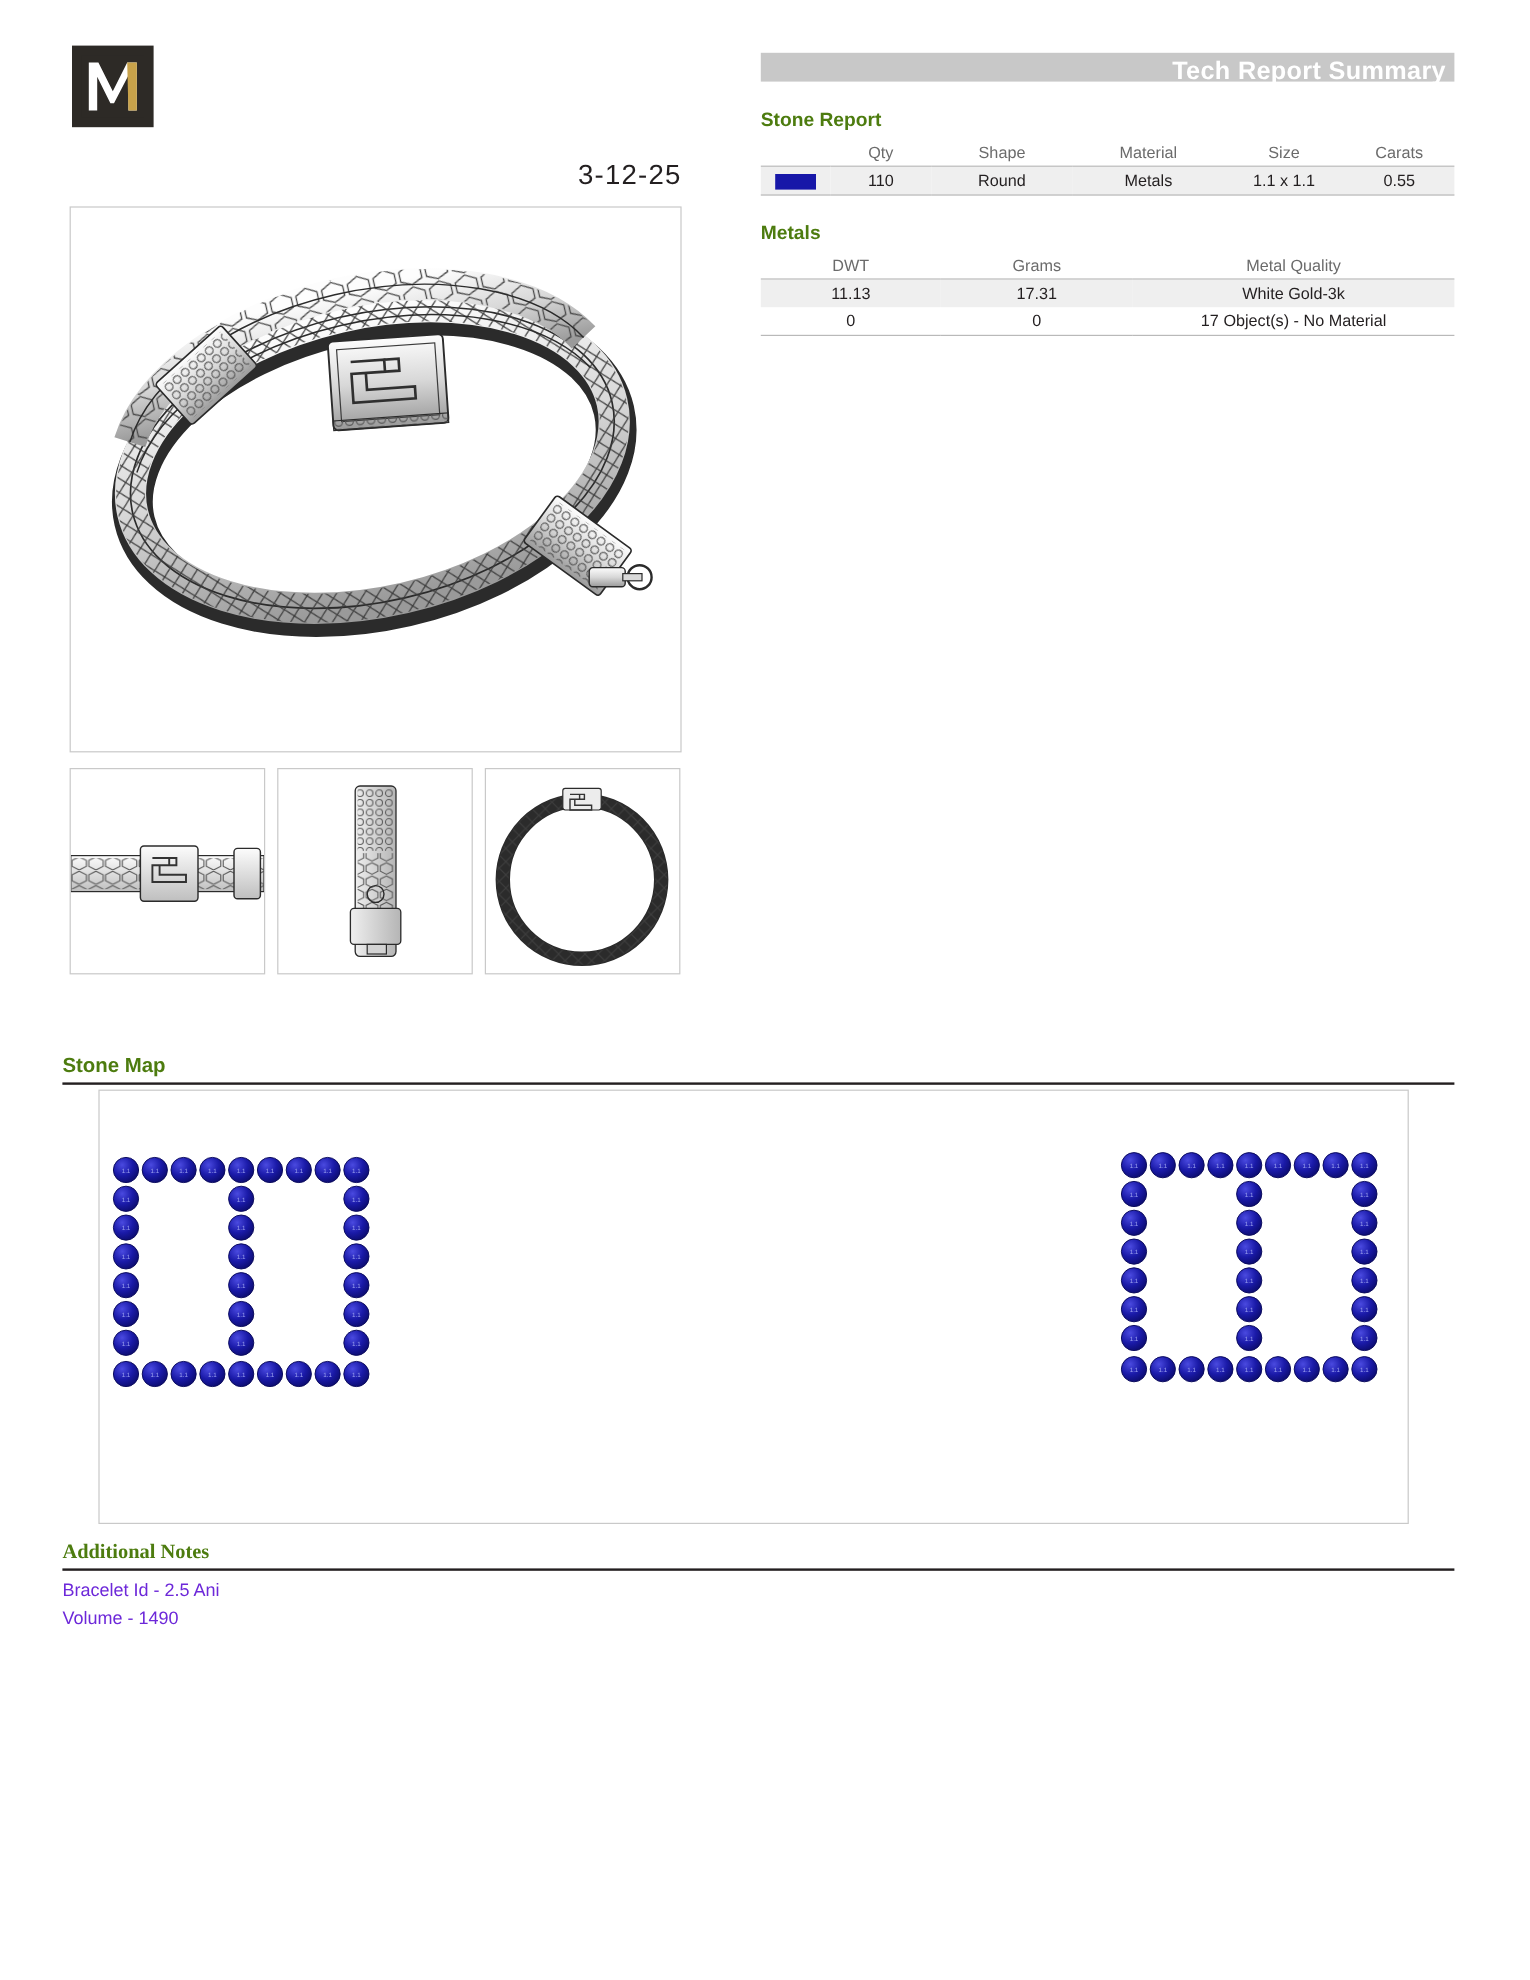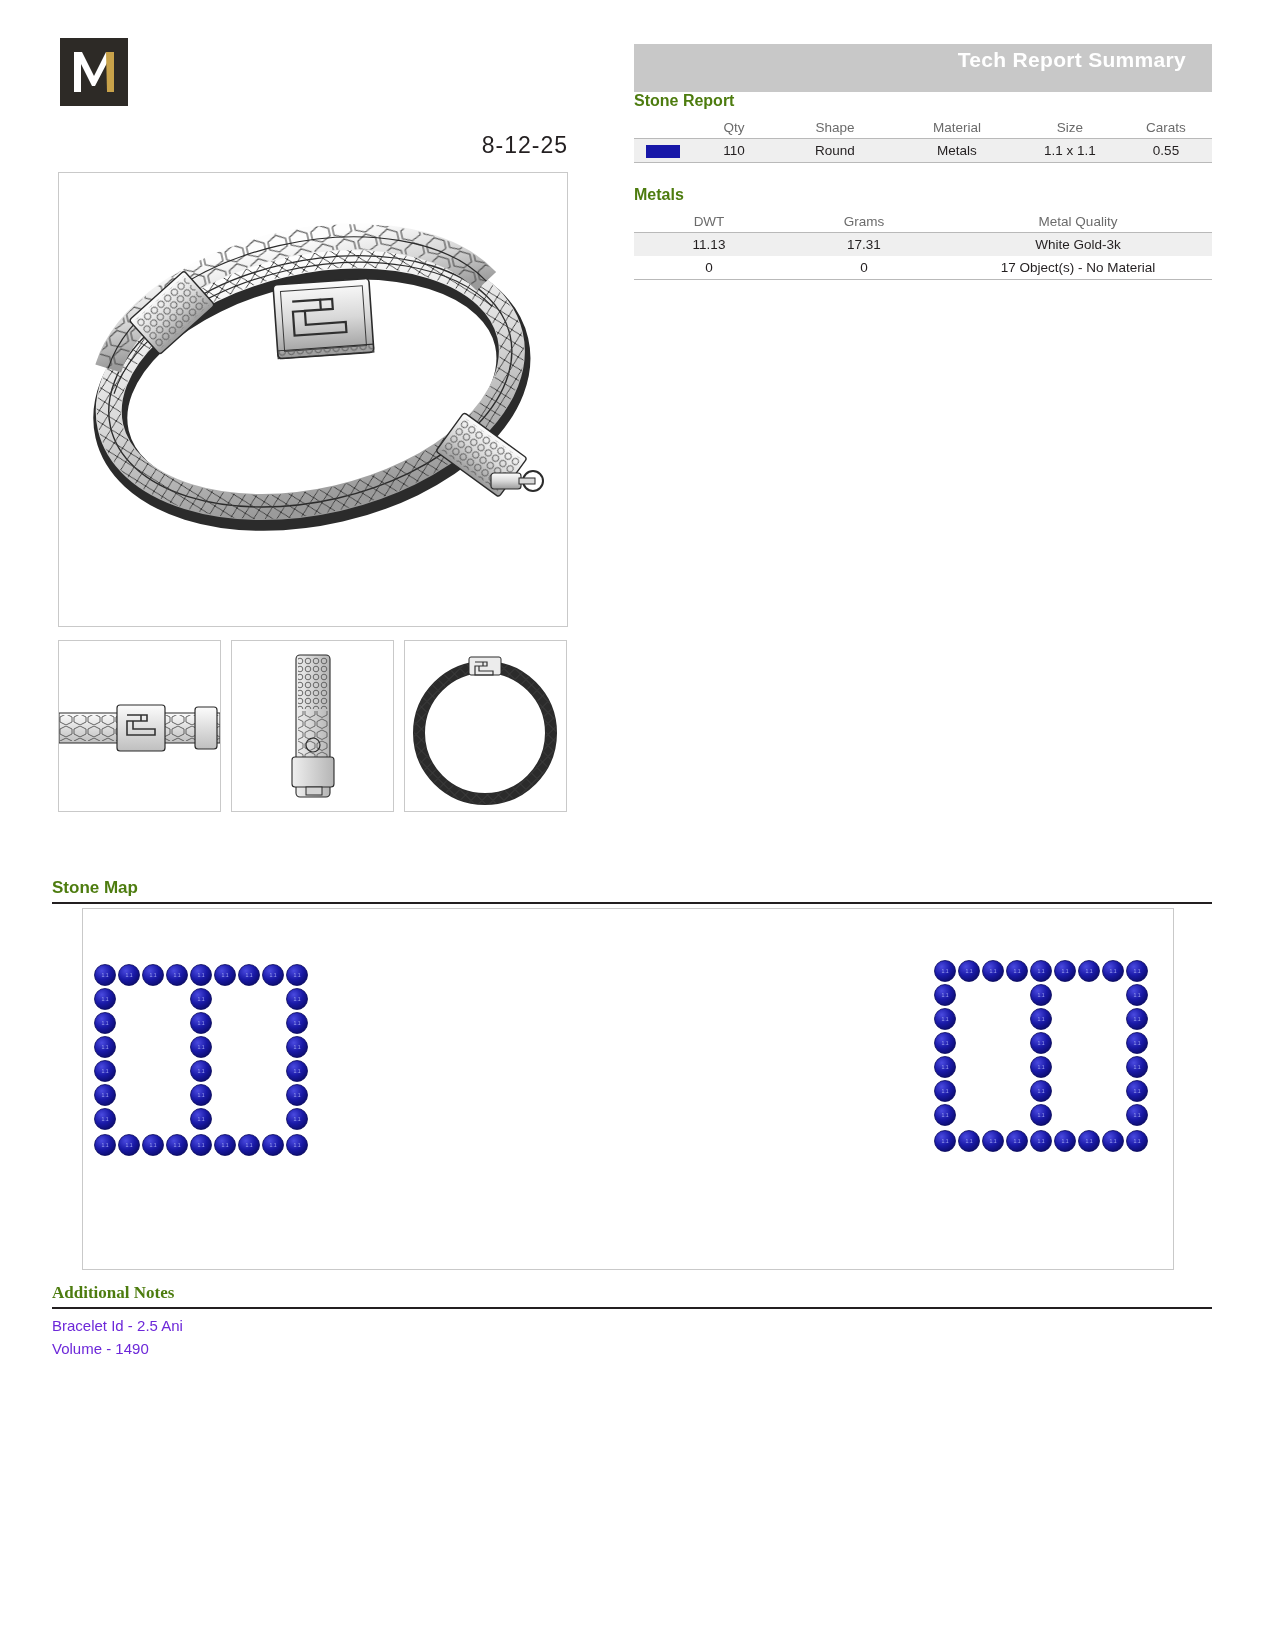--- a/index.html
+++ b/index.html
@@ -56,27 +56,27 @@
     border: 1px solid #c9c9c9;
     background: #fff;
     overflow: hidden;
     position: relative;
   }
 
   
   .tech-header {
     position: absolute;
     left: 634px; top: 44px;
-    width: 578px; height: 48px;
+    width: 578px; height: 24px;
     background: #c8c8c8;
     color: #ffffff;
     font-size: 21px;
     font-weight: bold;
     text-align: right;
-    padding-right: 26px;
+    padding-right: 7px;
     line-height: 32px;
     letter-spacing: .3px;
   }
   .sec-title {
     position: absolute;
     font-size: 16px;
     font-weight: bold;
     color: #4d7c0f;
   }
   #stone-report-title { left: 634px; top: 92px; }
@@ -153,21 +153,21 @@
 <body>
 
 <div class="logo">
   <svg width="52" height="52" viewBox="0 0 52 52">
     <rect x="0" y="0" width="52" height="52" fill="#2d2a26"></rect>
     <path d="M6 46 L6 6 L14 6 L26 30 L38 6 L46 6 L46 46 L39 46 L39 17 L27 40 L24 40 L13 18 L13 46 Z" fill="#ffffff"></path>
     <path d="M38 6 L46 6 L46 46 L39 46 Z" fill="#c8a24a"></path>
   </svg>
 </div>
 
-<div class="main-date">8-12-25</div>
+<div class="main-date">3-12-25</div>
 
 <div class="main-render">
   <svg width="508" height="453" viewBox="0 0 508 453">
     <defs>
       <pattern id="hexpat" width="22" height="19" patternUnits="userSpaceOnUse">
         <polygon points="11,1 20,6 20,14 11,18 2,14 2,6" fill="none" stroke="#4a4a4a" stroke-width="1.1"></polygon>
       </pattern>
       <pattern id="diapat" width="14" height="14" patternUnits="userSpaceOnUse">
         <path d="M0 7 L7 0 L14 7 L7 14 Z" fill="none" stroke="#3c3c3c" stroke-width="1"></path>
       </pattern>

